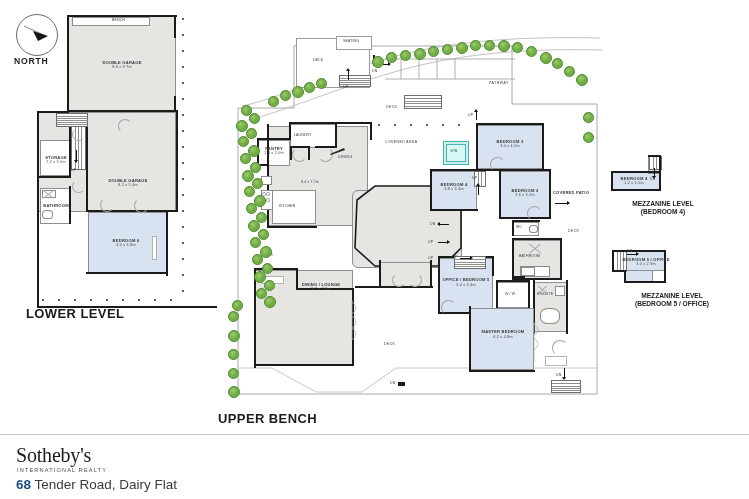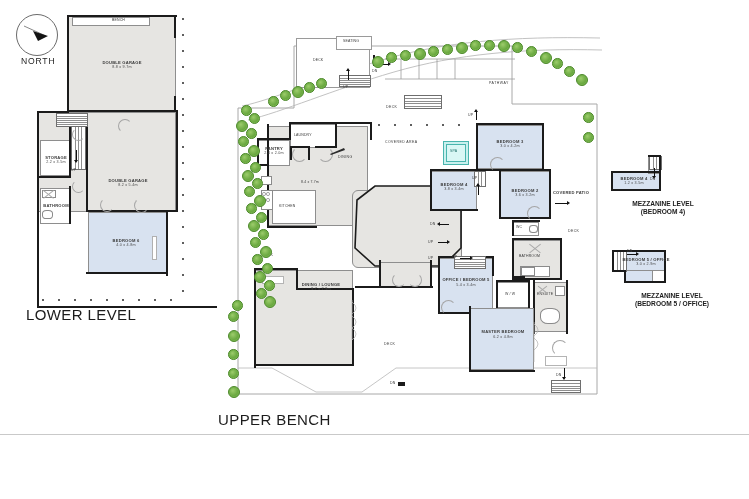--- a/index.html
+++ b/index.html
@@ -15,36 +15,36 @@
   .wall{position:absolute;background:#1b1b1b;}
 
   
   .lbl{position:absolute;font-size:4.1px;letter-spacing:.22px;color:#3a3a3a;
        text-align:center;line-height:5.1px;white-space:nowrap;transform:translateX(-50%);}
   .lbl b{font-weight:600;display:block;}
   .lbl .dim{font-size:3.7px;color:#4a4a4a;display:block;}
   .tiny{position:absolute;font-size:3.5px;color:#3a3a3a;white-space:nowrap;letter-spacing:.15px;}
 
   
-  .levelcap{position:absolute;font-size:15px;font-weight:400;color:#1c1c1c;letter-spacing:.4px;}
+  .levelcap{position:absolute;font-size:13px;font-weight:700;color:#1c1c1c;letter-spacing:.4px;}
   .mezcap{position:absolute;font-size:6.6px;font-weight:700;color:#1c1c1c;
           text-align:center;line-height:8.4px;transform:translateX(-50%);}
 
   
   .tree{position:absolute;border-radius:50%;background:#76b34a;border:1px solid #4f8a2e;}
   .tree:after{content:"";position:absolute;inset:1px;border-radius:50%;
               background:radial-gradient(circle at 35% 32%, #9ccc6b 0%, #6aa840 70%);}
 
   
   .bdot{position:absolute;width:2px;height:2px;border-radius:50%;background:#2a2a2a;}
 
   
   .compass{position:absolute;}
   .compass .ring{position:absolute;width:40px;height:40px;border:1px solid #6b6b6b;border-radius:50%;}
-  .northtxt{position:absolute;font-size:8.6px;font-weight:400;letter-spacing:.8px;color:#1c1c1c;margin-left:7px;}
+  .northtxt{position:absolute;font-size:8.6px;font-weight:700;letter-spacing:.8px;color:#1c1c1c;}
 
   
   .stairs{position:absolute;background:#ffffff;border:1px solid #6e6e6e;}
   .stairs i{position:absolute;top:0;bottom:0;width:1px;background:#8e8e8e;}
   .stairsH{position:absolute;background:#fff;border:1px solid #6e6e6e;}
   .stairsH i{position:absolute;left:0;right:0;height:1px;background:#8e8e8e;}
 
   
   .arrw{position:absolute;background:#111;}
   .arrw:after{content:"";position:absolute;right:-3px;top:50%;margin-top:-2.5px;
@@ -559,14 +559,22 @@
   <div id="dots-upper">
       <div class="bdot" style="left: 378px; top: 124px;"></div>
       <div class="bdot" style="left: 394px; top: 124px;"></div>
       <div class="bdot" style="left: 410px; top: 124px;"></div>
       <div class="bdot" style="left: 426px; top: 124px;"></div>
       <div class="bdot" style="left: 442px; top: 124px;"></div>
       <div class="bdot" style="left: 458px; top: 124px;"></div>
     </div>
 
   <div id="footerline"></div>
+  <div id="footer">
+    <div class="sothe">Sotheby's</div>
+    <div class="sothesub">INTERNATIONAL REALTY</div>
+    <div class="addr">
+      <span class="num">68</span><span> Tender Road, Dairy Flat</span>
+    </div>
+
+  </div>
 
 </div>
 
 </body></html>

